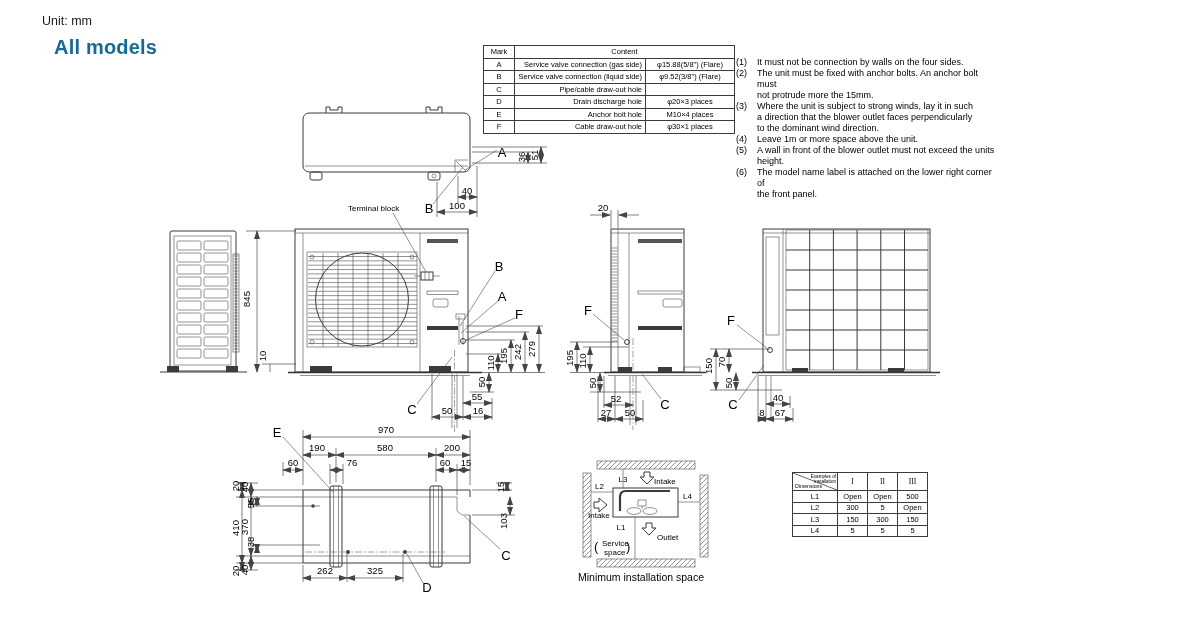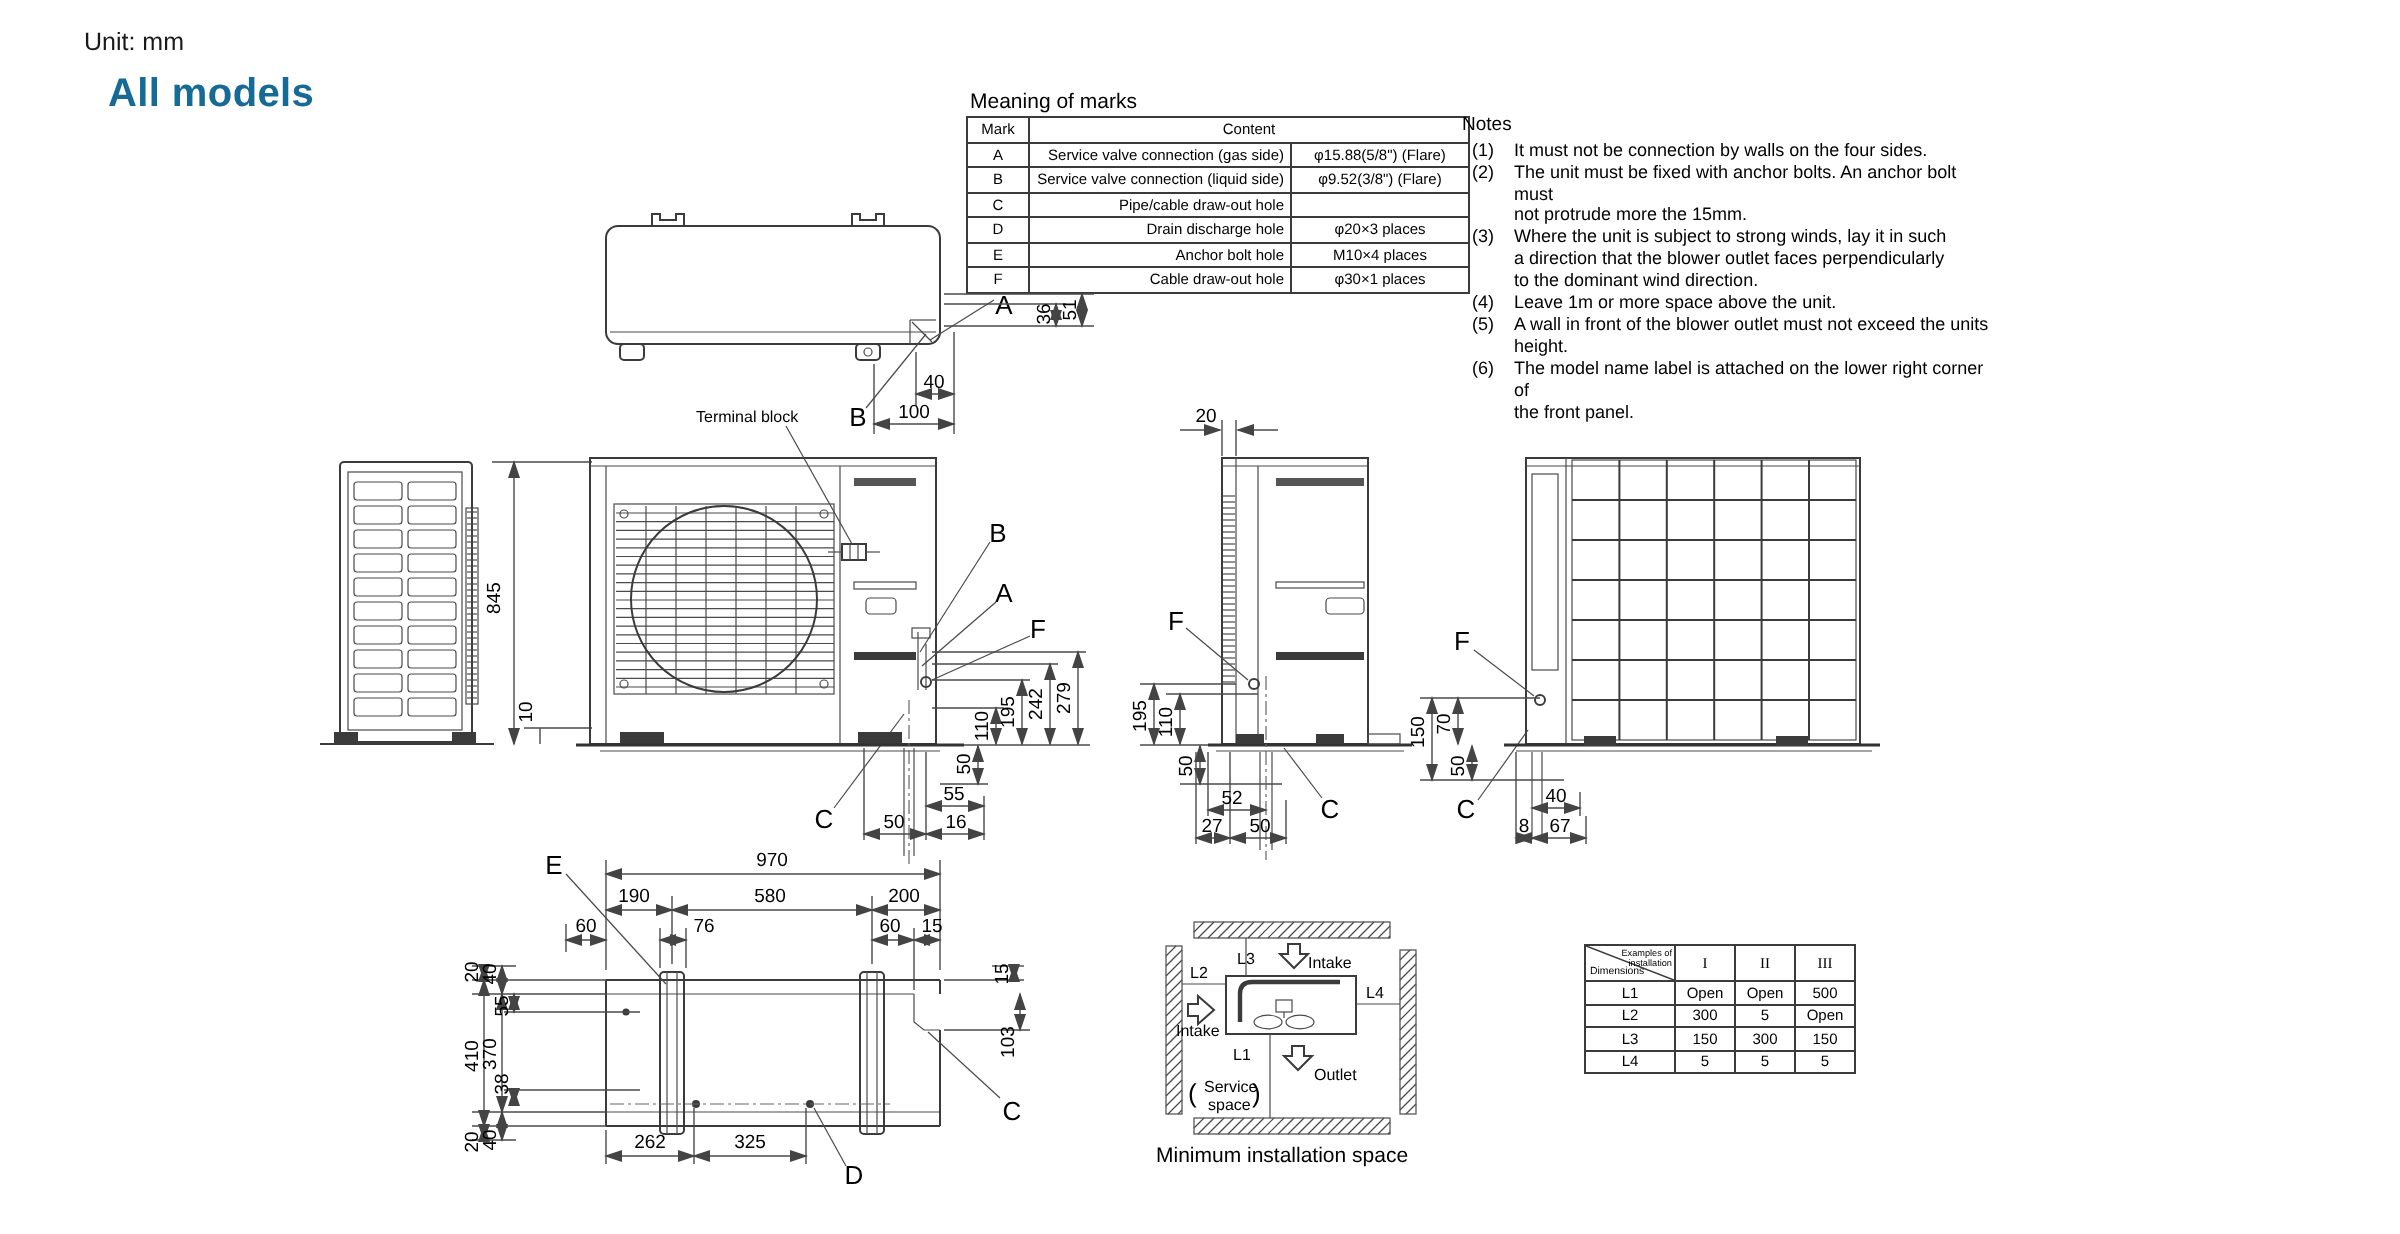--- a/index.html
+++ b/index.html
@@ -57,21 +57,20 @@
   .dae{marker-end:url(#ae)}
   .das{marker-start:url(#as)}
 </style>
 </head>
 <body>
 
 <div class="abs" id="unit-label">Unit: mm</div>
 <div class="abs" id="models-label">All models</div>
 
 <div class="abs" id="marks">
-  <div class="t-title">Meaning of marks</div>
   <table>
     <tbody>
         <tr>
       <th class="c-mark">Mark</th>
       <th colspan="2">Content</th>
     </tr>
     <tr>
       <td class="c-mark">A</td>
       <td class="c-content">Service valve connection (gas side)</td>
       <td class="c-spec">φ15.88(5/8") (Flare)</td>
@@ -99,21 +98,20 @@
     <tr>
       <td class="c-mark">F</td>
       <td class="c-content">Cable draw-out hole</td>
       <td class="c-spec">φ30×1 places</td>
     </tr>
   </tbody>
     </table>
 </div>
 
 <div class="abs" id="notes">
-  <div class="n-title">Notes</div>
   <div class="note">
     <span class="nn">(1)</span>
     <span class="nt">It must not be connection by walls on the four sides.</span>
   </div>
   <div class="note">
     <span class="nn">(2)</span>
     <span class="nt">The unit must be fixed with anchor bolts. An anchor bolt must
 not protrude more the 15mm.</span>
   </div>
   <div class="note">

